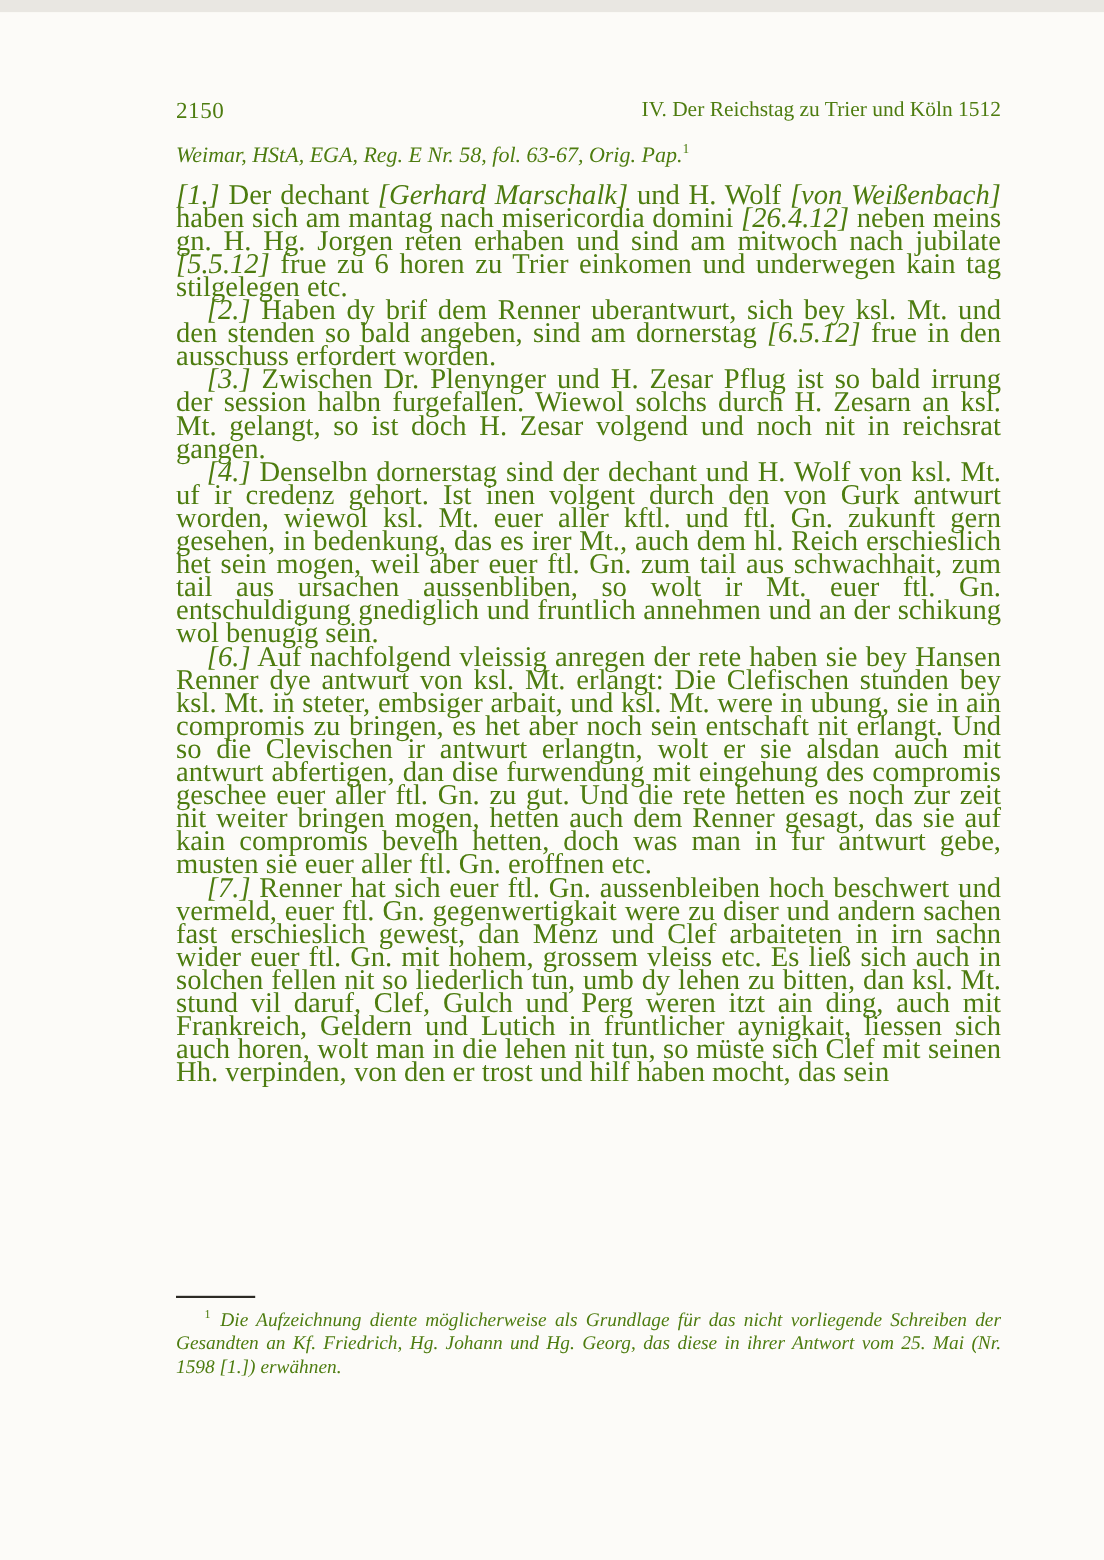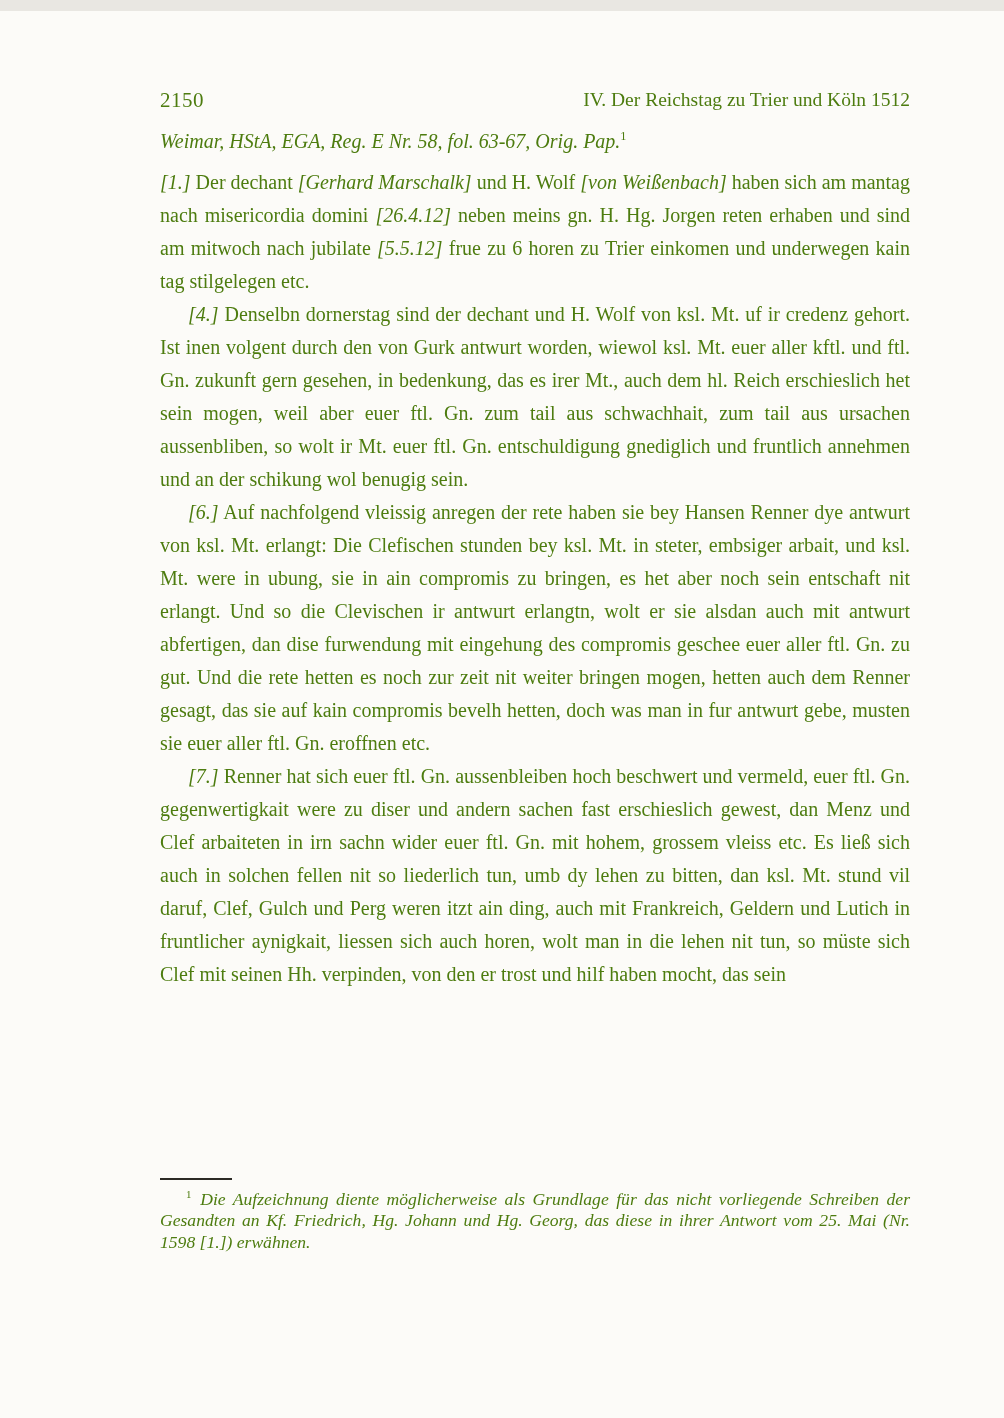--- a/index.html
+++ b/index.html
@@ -51,22 +51,22 @@
   .source-line .src {
     font-style: italic;
   }
   sup {
     font-size: 0.62em;
     vertical-align: super;
     line-height: 0;
     font-style: normal;
   }
   .body-text {
-    font-size: 20px;
-    line-height: 33px;
+    font-size: 26px;
+    line-height: 21px;
     text-align: justify;
     hyphens: none;
   }
   .body-text p.para {
     margin: 0;
     text-indent: 28px;
   }
   .body-text p.para.first {
     text-indent: 0;
   }
@@ -102,20 +102,22 @@
       <span class="page-number">2150</span>
       <span class="running-head">IV. Der Reichstag zu Trier und Köln 1512</span>
     </div>
 
     <div class="source-line">
       <span class="src">Weimar, HStA, EGA, Reg. E Nr. 58, fol. 63-67, Orig. Pap.</span><sup>1</sup>
     </div>
 
     <div class="body-text" id="body-text">
         <p class="para first"><span class="it">[1.]</span><span> Der dechant </span><span class="it">[Gerhard Marschalk]</span><span> und H. Wolf </span><span class="it">[von Weißenbach]</span><span> haben sich am mantag nach misericordia domini </span><span class="it">[26.4.12]</span><span> neben meins gn. H. Hg. Jorgen reten erhaben und sind am mitwoch nach jubilate </span><span class="it">[5.5.12]</span><span> frue zu 6 horen zu Trier einkomen und underwegen kain tag stilgelegen etc.</span></p>
+        <p class="para"><span class="it">[2.]</span><span> Haben dy brif dem Renner uberantwurt, sich bey ksl. Mt. und den stenden so bald angeben, sind am dornerstag </span><span class="it">[6.5.12]</span><span> frue in den ausschuss erfordert worden.</span></p>
+        <p class="para"><span class="it">[3.]</span><span> Zwischen Dr. Plenynger und H. Zesar Pflug ist so bald irrung der session halbn furgefallen. Wiewol solchs durch H. Zesarn an ksl. Mt. gelangt, so ist doch H. Zesar volgend und noch nit in reichsrat gangen.</span></p>
         <p class="para"><span class="it">[4.]</span><span> Denselbn dornerstag sind der dechant und H. Wolf von ksl. Mt. uf ir credenz gehort. Ist inen volgent durch den von Gurk antwurt worden, wiewol ksl. Mt. euer aller kftl. und ftl. Gn. zukunft gern gesehen, in bedenkung, das es irer Mt., auch dem hl. Reich erschieslich het sein mogen, weil aber euer ftl. Gn. zum tail aus schwachhait, zum tail aus ursachen aussenbliben, so wolt ir Mt. euer ftl. Gn. entschuldigung gnediglich und fruntlich annehmen und an der schikung wol benugig sein.</span></p>
         <p class="para"><span class="it">[6.]</span><span> Auf nachfolgend vleissig anregen der rete haben sie bey Hansen Renner dye antwurt von ksl. Mt. erlangt: Die Clefischen stunden bey ksl. Mt. in steter, embsiger arbait, und ksl. Mt. were in ubung, sie in ain compromis zu bringen, es het aber noch sein entschaft nit erlangt. Und so die Clevischen ir antwurt erlangtn, wolt er sie alsdan auch mit antwurt abfertigen, dan dise furwendung mit eingehung des compromis geschee euer aller ftl. Gn. zu gut. Und die rete hetten es noch zur zeit nit weiter bringen mogen, hetten auch dem Renner gesagt, das sie auf kain compromis bevelh hetten, doch was man in fur antwurt gebe, musten sie euer aller ftl. Gn. eroffnen etc.</span></p>
         <p class="para"><span class="it">[7.]</span><span> Renner hat sich euer ftl. Gn. aussenbleiben hoch beschwert und vermeld, euer ftl. Gn. gegenwertigkait were zu diser und andern sachen fast erschieslich gewest, dan Menz und Clef arbaiteten in irn sachn wider euer ftl. Gn. mit hohem, grossem vleiss etc. Es ließ sich auch in solchen fellen nit so liederlich tun, umb dy lehen zu bitten, dan ksl. Mt. stund vil daruf, Clef, Gulch und Perg weren itzt ain ding, auch mit Frankreich, Geldern und Lutich in fruntlicher aynigkait, liessen sich auch horen, wolt man in die lehen nit tun, so müste sich Clef mit seinen Hh. verpinden, von den er trost und hilf haben mocht, das sein</span></p>
       </div>
   </div>
 
   <div class="footnote-block">
     <div class="footnote-rule"></div>
     <p class="footnote" id="footnote"><sup>1</sup> <span class="it">Die Aufzeichnung diente möglicherweise als Grundlage für das nicht vorliegende Schreiben der Gesandten an Kf. Friedrich, Hg. Johann und Hg. Georg, das diese in ihrer Antwort vom 25. Mai (Nr. 1598 [1.]) erwähnen.</span></p>
   </div>

